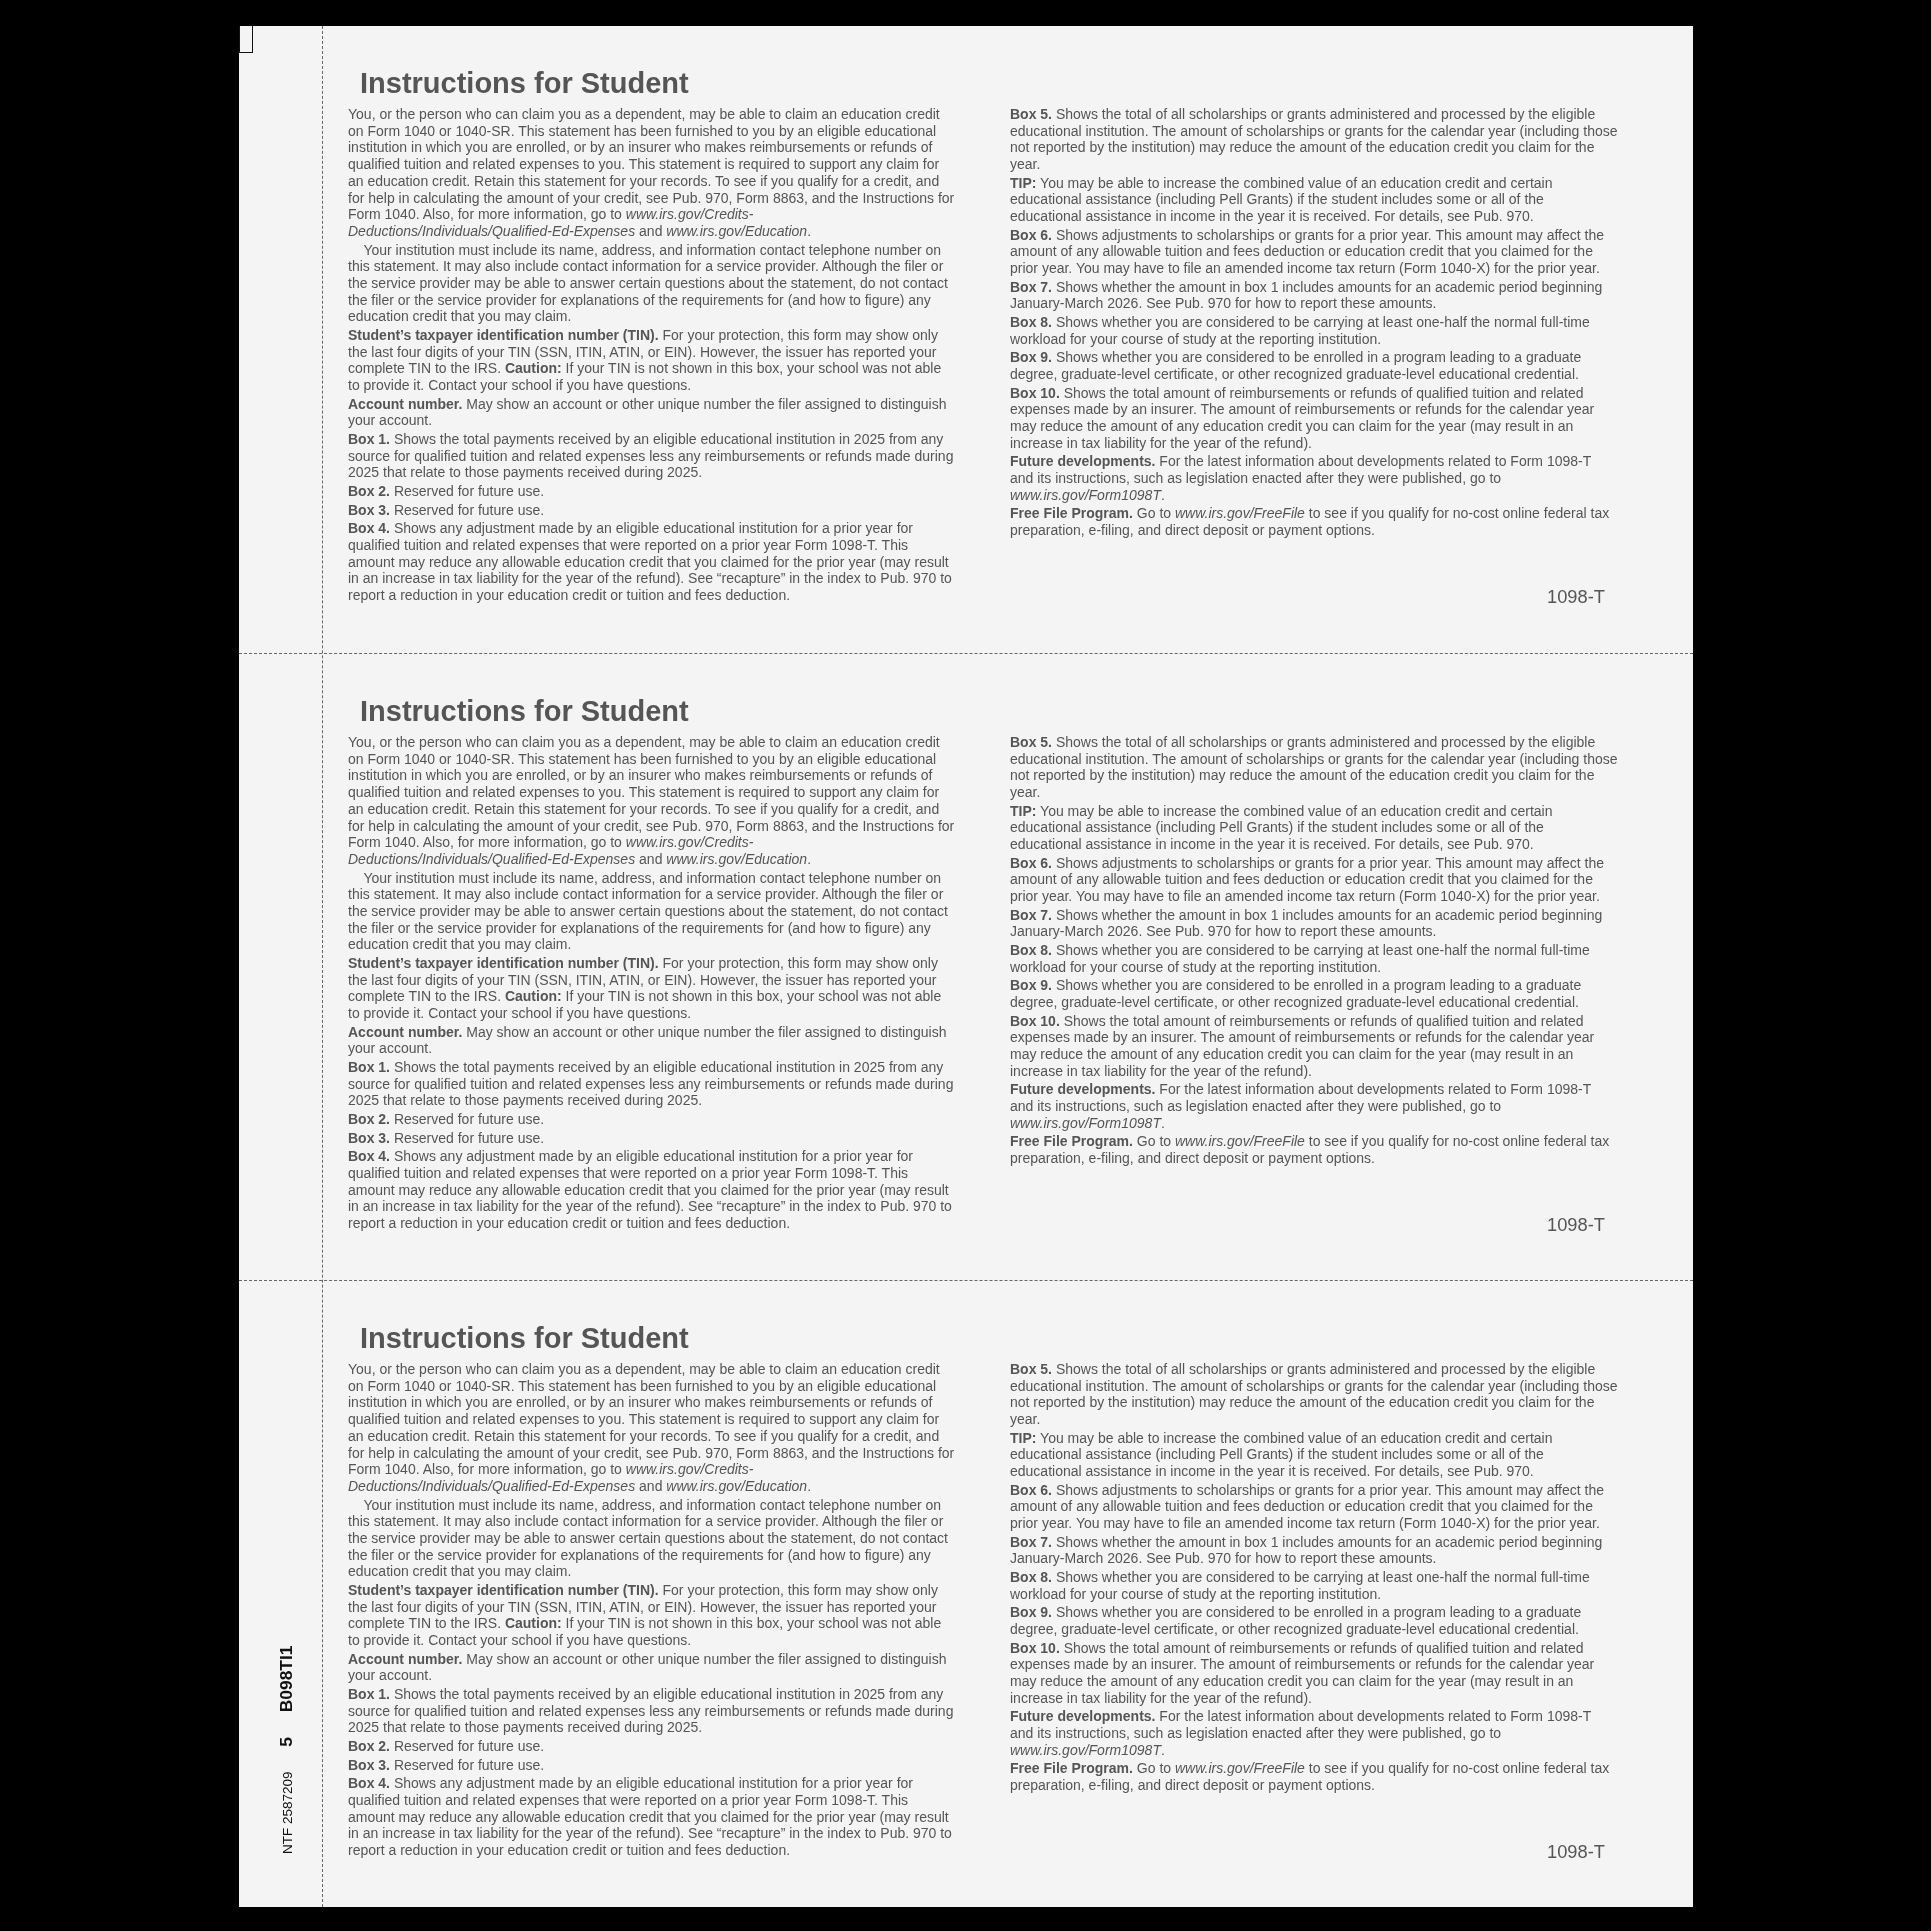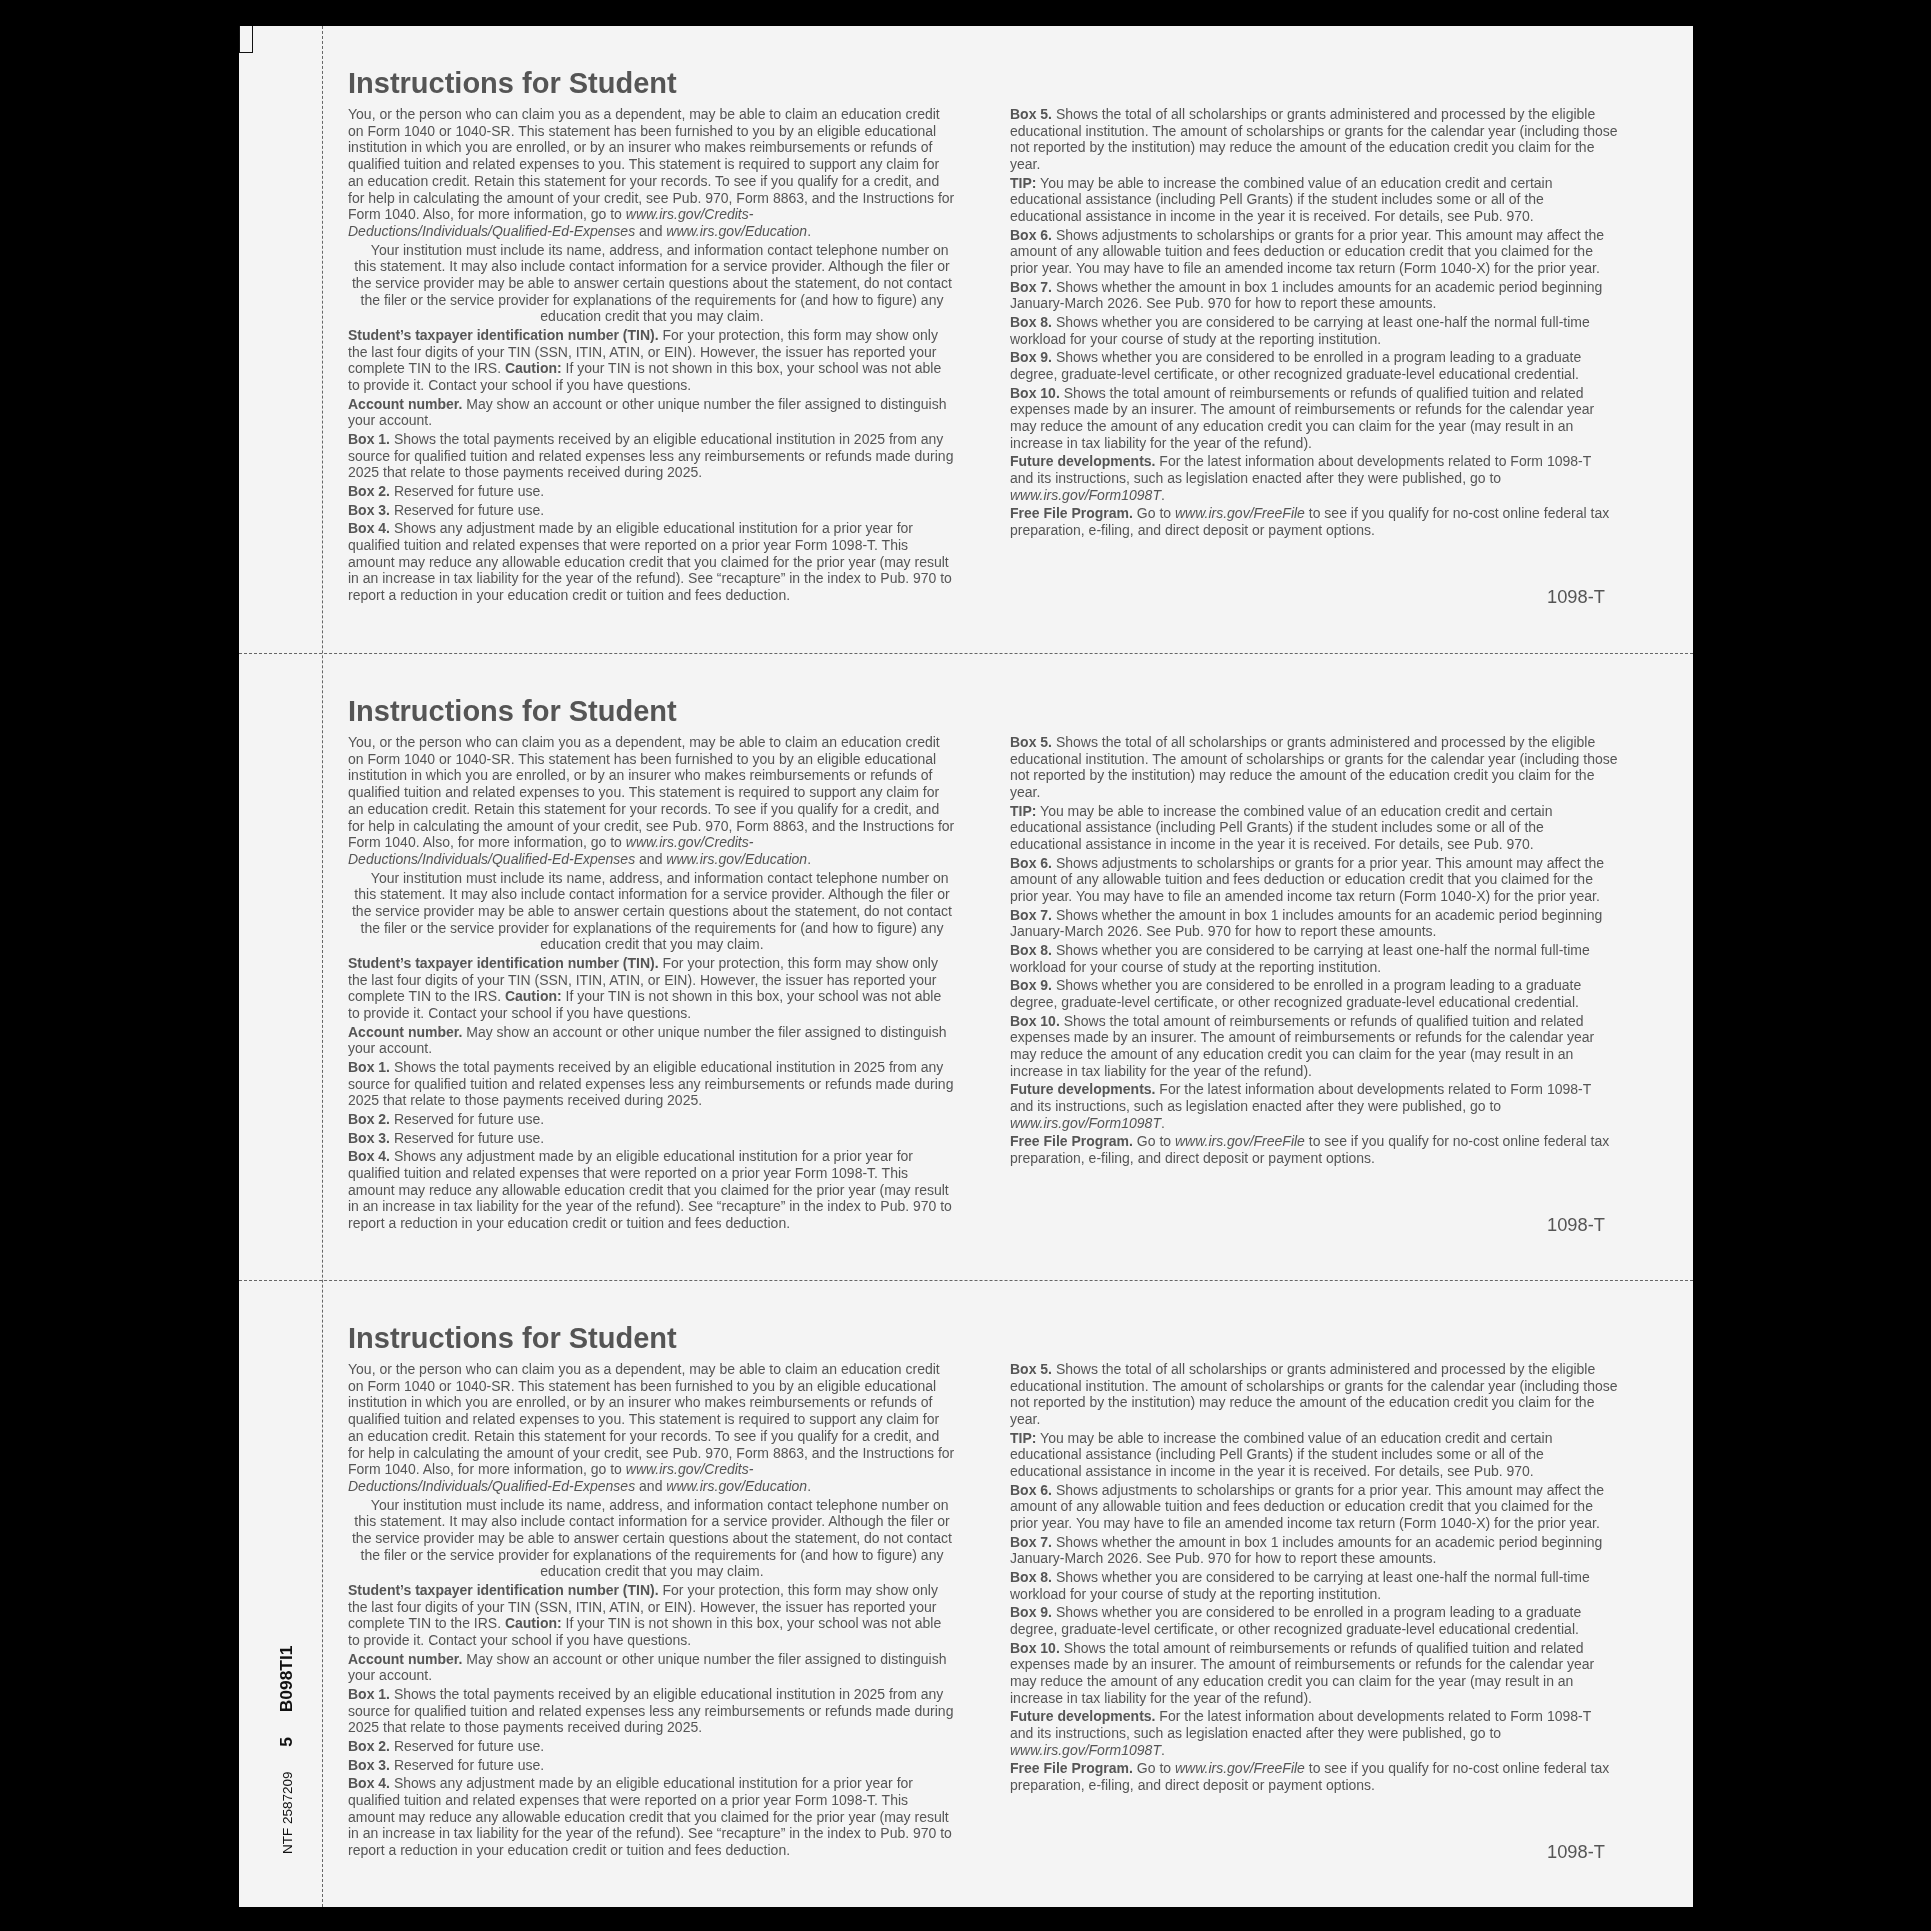--- a/index.html
+++ b/index.html
@@ -22,30 +22,30 @@
   }
   .hdash {
     position: absolute; left: 239px; width: 1454px; height: 0;
     border-top: 1.9px dashed #666;
   }
   .panel {
     position: absolute; left: 348px; width: 1265px; height: 618px;
     color: #555;
   }
   .panel h1 {
-    position: absolute; left: 0; top: 41px; margin: 0;
+    position: absolute; left: 12px; top: 41px; margin: 0;
     font-size: 29px; font-weight: bold; color: #555;
   }
   .col {
     position: absolute; top: 80px; font-size: 14px; line-height: 16.7px; color: #555;
   }
   .col.left { left: 0; width: 608px; }
   .col.right { left: 662px; width: 608px; }
   .col p { margin: 0 0 1.9px 0; }
-  .col p.indent { text-indent: 15.4px; text-align: center; }
+  .col p.indent { text-indent: 15.4px; }
   .col b { font-weight: bold; }
   .col i { }
   .formid {
     position: absolute; left: 1199px; top: 560px; font-size: 18.3px; font-weight: normal; color: #555;
   }
   .sidecode {
     position: absolute; left: 270px; top: 1622px; width: 39px; height: 232px;
   }
   .sidecode .rot {
     position: absolute; left: 0; top: 0; transform-origin: left top;

